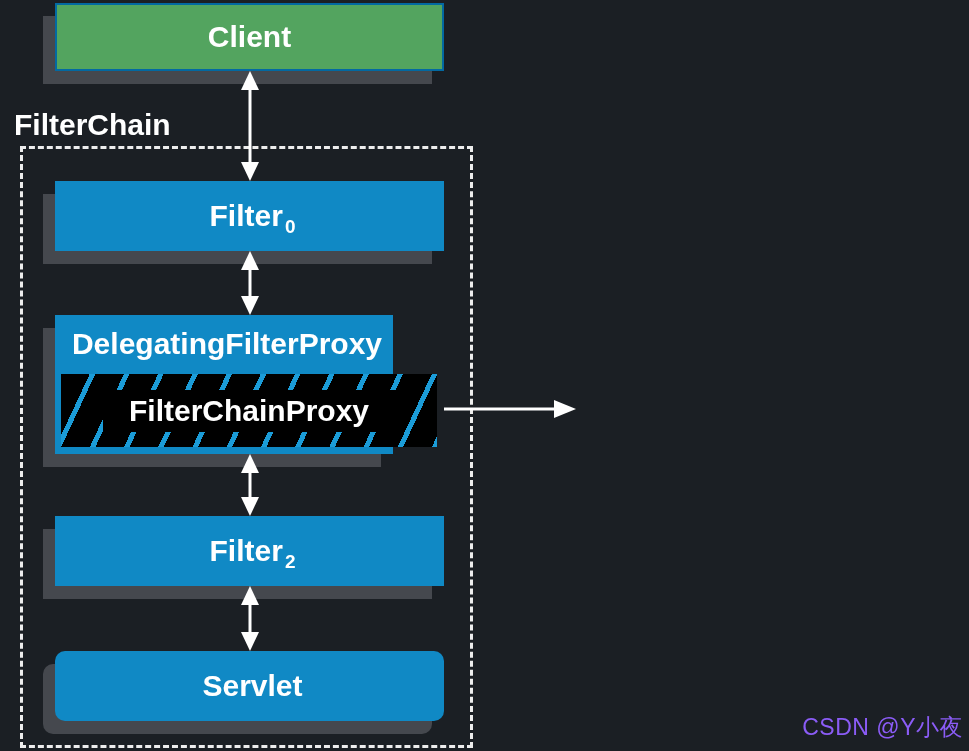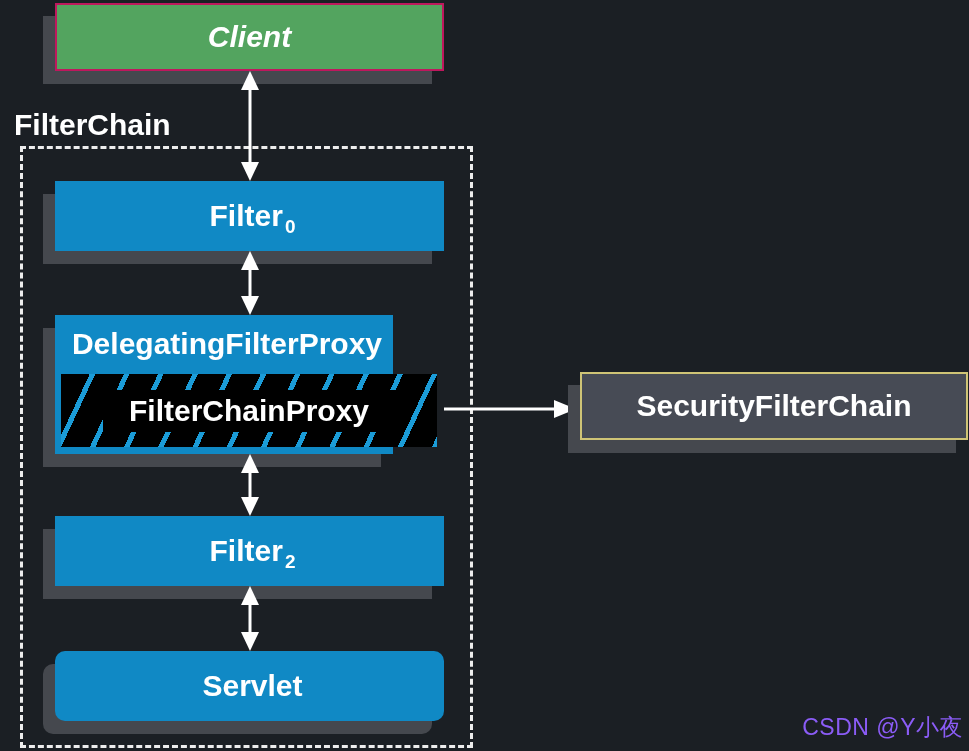--- a/index.html
+++ b/index.html
@@ -6,21 +6,21 @@
   .stage{
     position:relative;width:969px;height:751px;background:#1b1f24;
     font-family:"Liberation Sans",sans-serif;overflow:hidden;
   }
   .node{
     position:absolute;display:flex;align-items:center;justify-content:center;
     color:#ffffff;font-weight:bold;font-size:30px;line-height:1;
     box-shadow:-12px 13px 0 0 #45484e;box-sizing:border-box;
   }
   .blue{background:#1089c5;padding-left:6px;}
-  .green{background:#53a45f;border:2px solid #be185d;font-style:italic;}
+  .green{background:#53a45f;border:2px solid #0369a1;}
   .slate{background:#474b55;border:2px solid #cfc476;}
   .client{left:55px;top:3px;width:389px;height:68px;}
   .filter0{left:55px;top:181px;width:389px;height:70px;}
   .filter2{left:55px;top:516px;width:389px;height:70px;}
   .servlet{left:55px;top:651px;width:389px;height:70px;border-radius:10px;}
   .sfc{left:580px;top:372px;width:388px;height:68px;}
   .sub{font-size:19px;font-weight:bold;position:relative;top:10px;margin-left:2px;}
   .group{
     position:absolute;left:20px;top:146px;width:453px;height:602px;
     border:3px dashed #ededed;box-sizing:border-box;pointer-events:none;
@@ -109,19 +109,16 @@
 
   <div class="node blue servlet">
     <span>Servlet</span>
   </div>
 
   <svg class="arrow" style="left:444px;top:398px;" width="132" height="22" viewBox="0 0 132 22">
     <line x1="0" y1="11" x2="114" y2="11" stroke="#ffffff" stroke-width="3"></line>
     <polygon points="132,11 110,2 110,20" fill="#ffffff"></polygon>
   </svg>
 
-  <div class="node slate sfc">
-    <span>SecurityFilterChain</span>
-  </div>
 
   <div class="watermark">CSDN @Y小夜</div>
 
 </div>
 
 </body></html>

